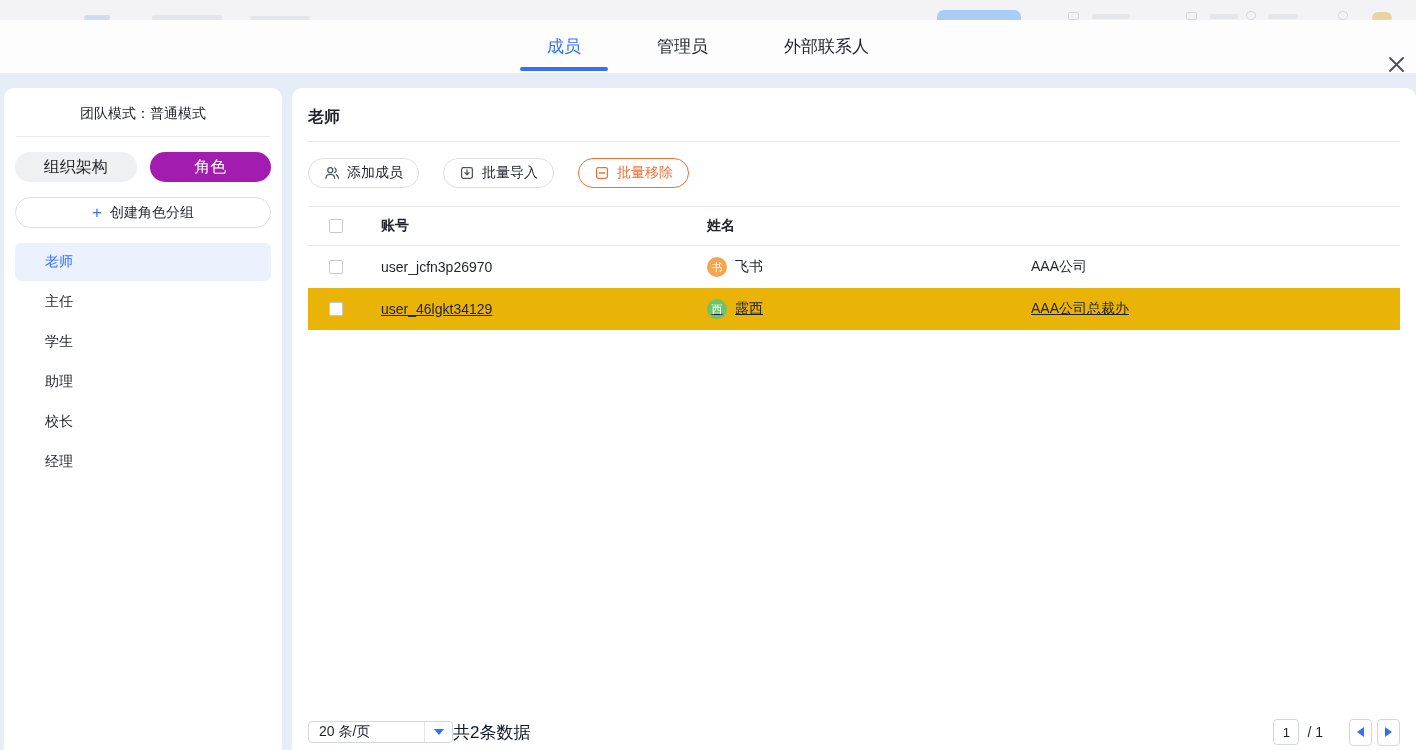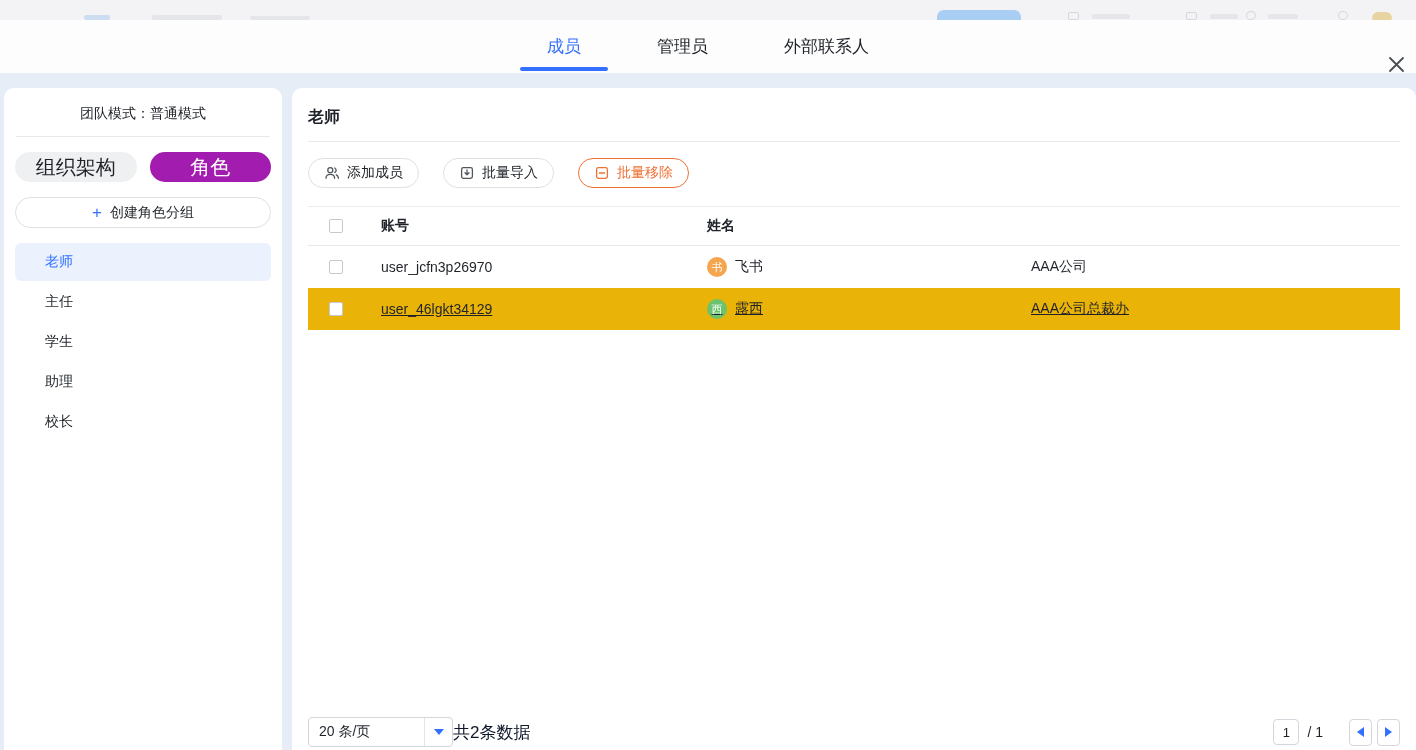--- a/index.html
+++ b/index.html
@@ -27,21 +27,21 @@
   .close-btn { position:absolute; right:4px; top:28px; width:32px; height:32px; display:flex; align-items:center; justify-content:center; cursor:pointer; }
 
   
   .content-bg { position:absolute; left:0; top:73px; right:0; bottom:0; background:#e7edf7; }
 
   
   .left-card { position:absolute; left:4px; top:15px; bottom:0; width:278px; background:#fff; border-radius:10px 10px 0 0; }
   .side-title { margin-top:17px; text-align:center; font-size:14px; font-weight:500; color:#1f2329; }
   .side-divider { margin:13px 12px 0; height:1px; background:#e8e9eb; }
   .toggle-row { margin:15px 11px 0; display:flex; gap:13px; }
-  .pill { flex:1; height:30px; border:none; border-radius:15px; font-size:20px; display:flex; align-items:center; justify-content:center; cursor:pointer; font-family:inherit; }
+  .pill { flex:1; height:30px; border:none; border-radius:15px; font-size:16px; display:flex; align-items:center; justify-content:center; cursor:pointer; font-family:inherit; }
   .pill.gray { background:#eff0f2; color:#1f2329; }
   .pill.blue { background:#a21caf; color:#fff; font-weight:500; }
   .create-btn { margin:15px 11px 0; width:calc(100% - 22px); height:31px; border:1px solid #dee0e3; border-radius:16px; background:#fff; display:flex; align-items:center; justify-content:center; gap:8px; font-size:14px; color:#1f2329; cursor:pointer; font-family:inherit; }
   .create-btn .plus { color:#3370ff; font-size:17px; line-height:1; font-weight:400; }
   .role-list { margin-top:15px; }
   .role-item { height:38px; margin:0 11px 2px; border-radius:6px; display:flex; align-items:center; padding-left:30px; font-size:14px; color:#1f2329; cursor:pointer; }
   .role-item.selected { background:#ebf2fe; color:#3370ff; }
 
   
   .right-card { position:absolute; left:292px; right:0; top:15px; bottom:0; background:#fff; border-radius:10px 10px 0 0; padding:0 16px; overflow:hidden; }
@@ -63,21 +63,21 @@
   .col-name { flex:0 0 328px; padding-left:4px; display:flex; align-items:center; }
   .col-dept { flex:1; }
   .checkbox { width:14px; height:14px; border:1.5px solid #c6c9ce; border-radius:2px; background:#fff; cursor:pointer; }
   .avatar { width:20px; height:20px; border-radius:50%; display:flex; align-items:center; justify-content:center; color:#fff; font-size:11px; margin-right:8px; flex:0 0 20px; }
   .avatar.orange { background:#f5a54e; }
   .avatar.green { background:#6cc36c; }
 
   
   .pagination { position:absolute; left:16px; right:16px; bottom:0; height:36px; display:flex; align-items:center; justify-content:space-between; background:#fff; }
   .pg-left { display:flex; align-items:center; }
-  .page-size-select { width:145px; height:30px; border:1px solid #d3d6da; border-radius:4px; background:#fff; display:flex; align-items:center; cursor:pointer; }
+  .page-size-select { width:145px; height:22px; border:1px solid #d3d6da; border-radius:4px; background:#fff; display:flex; align-items:center; cursor:pointer; }
   .ps-label { flex:1; padding-left:10px; font-size:14px; color:#1f2329; }
   .ps-divider { width:1px; align-self:stretch; background:#e3e5e8; }
   .ps-caret-box { width:27px; display:flex; align-items:center; justify-content:center; }
   .caret-down { width:0; height:0; border-left:5px solid transparent; border-right:5px solid transparent; border-top:6px solid #3370ff; }
   .total-text { margin-left:0; font-size:17px; color:#0f172a; }
   .pg-right { display:flex; align-items:center; }
   .page-input { width:26px; height:26px; border:1px solid #d3d6da; border-radius:4px; text-align:center; font-size:13px; color:#1f2329; font-family:inherit; background:#fff; }
   .page-total { margin:0 26px 0 8px; font-size:14px; color:#1f2329; }
   .pager-btn { width:23px; height:27px; border:1px solid #d3d6da; border-radius:4px; background:#fff; display:flex; align-items:center; justify-content:center; cursor:pointer; }
   .pager-btn + .pager-btn { margin-left:5px; }
@@ -138,20 +138,21 @@
       <button class="create-btn">
         <span class="plus">+</span>
         <span>创建角色分组</span>
       </button>
       <nav class="role-list">
         <div class="role-item selected">老师</div>
         <div class="role-item">主任</div>
         <div class="role-item">学生</div>
         <div class="role-item">助理</div>
         <div class="role-item">校长</div>
+        <div class="role-item">经理</div>
       </nav>
     </aside>
 
     <main class="right-card">
       <h2 class="main-title">老师</h2>
       <div class="main-divider"></div>
 
       <div class="toolbar">
         <button class="tb-btn">
           <svg width="16" height="16" viewBox="0 0 16 16" fill="none" stroke-width="1.3" stroke-linecap="round" stroke-linejoin="round">

